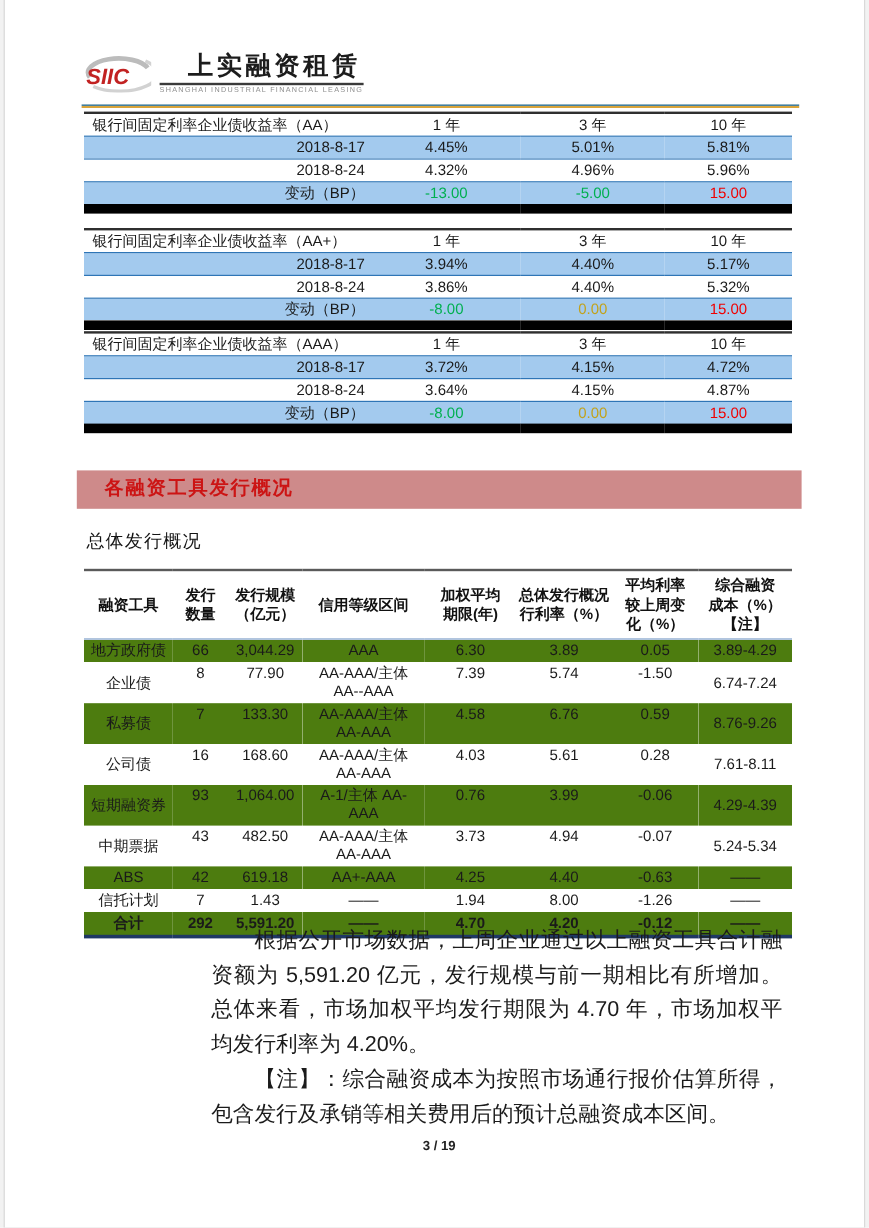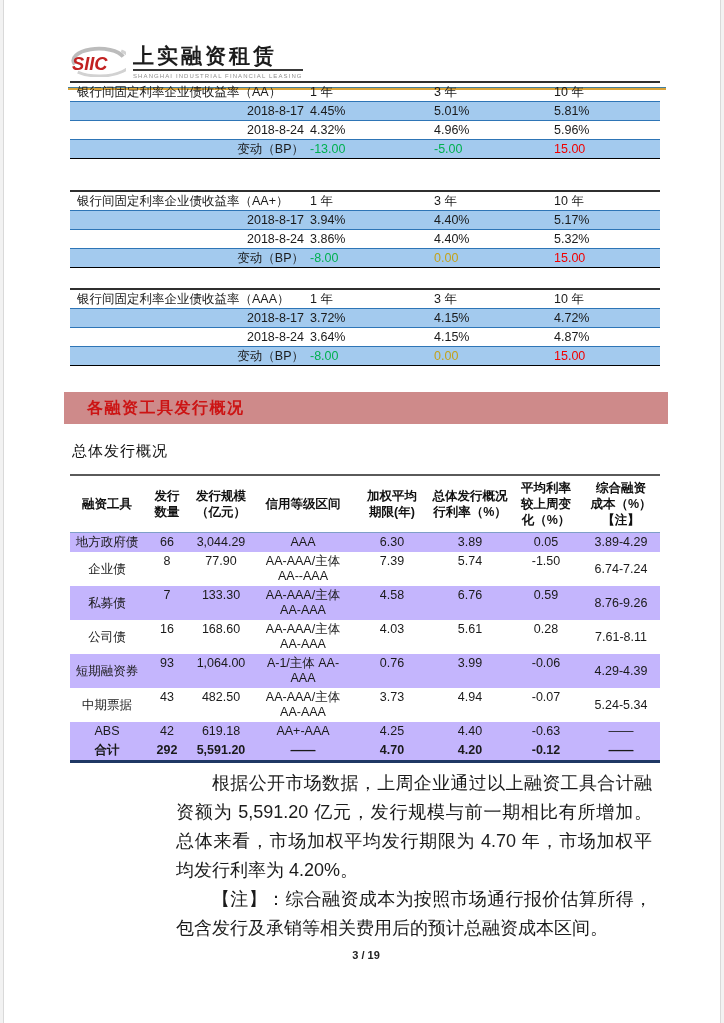--- a/index.html
+++ b/index.html
@@ -3,53 +3,53 @@
 <meta charset="utf-8">
 <style>
   html,body { margin:0; padding:0; background:#f2f2f2; }
   .page {
     position:relative; width:716px; height:1023px; margin:0 auto;
     background:#ffffff; outline:1px solid #d9d9d9; overflow:hidden;
     font-family:"Liberation Sans", sans-serif; color:#1a1a1a;
   }
   
   .logo { position:absolute; left:66px; top:44px; display:flex; align-items:flex-start; }
-  .logo-text { margin-left:7px; }
+  .logo-text { margin-left:7px;text-align:right; }
   .logo-cn { font-size:21px; font-weight:600; letter-spacing:3px; color:#1c1c1c;
              border-bottom:2px solid #3a3a3a; padding:0 2px 1px 0; line-height:24px; }
   .logo-en { font-size:6px; color:#8d8d8d; letter-spacing:1.1px; margin-top:2px; white-space:nowrap; }
   
   .hrule { position:absolute; left:64px; top:87px; width:598px; height:3px;
            background:linear-gradient(to bottom, #44809e 0 1px, #d9a43b 1px 100%); }
   
   .ytable { position:absolute; left:66px; width:590px; border-collapse:collapse;
             table-layout:fixed; font-size:12.5px; }
-  .ytable td { height:18px; padding:0; line-height:18px; 
+  .ytable td { height:18px; padding:0; line-height:18px; text-align:center;
                border-bottom:1px solid #2E75B6; overflow:hidden; }
   .ytable tr.yhead td { border-top:2px solid #2f2f2f; }
-  .ytable tr.ylast td { border-bottom:1px solid #000000; }
+  .ytable tr.ylast td { border-bottom:8px solid #000000; }
   .ytable tr.alt td { background:#A3CAEE; }
   .ytable td.ylabel { text-align:left; padding-left:7px; }
   .ytable td.ydate  { text-align:right; padding-right:6px; }
   .green  { color:#00B050; }
   .red    { color:#F00000; }
   .yellow { color:#C2A21B; }
   
   .banner { position:absolute; left:60px; top:392px; width:604px; height:32px;
             background:#CE8A8A; color:#CC1414; font-size:16px; font-weight:bold;
             line-height:32px; padding-left:23px; box-sizing:border-box; letter-spacing:1.5px; }
   .subtitle { position:absolute; left:68px; top:442px; font-size:15px; letter-spacing:1px; color:#141414; }
   
   .itable { position:absolute; left:66px; top:474px; width:590px; border-collapse:collapse;
             table-layout:fixed; font-size:12.5px; }
   .itable td { padding:2px 1px; text-align:center; line-height:15px; overflow:hidden; }
   .itable tr.ihead td { font-weight:bold; white-space:pre-line; line-height:16px;
             padding:4px 0; border-top:2px solid #5a5a5a; border-bottom:1.5px solid #7F9FC8;
             vertical-align:middle; color:#111; }
-  .itable tr.alt td { background:#c4b5fd; }
+  .itable tr.alt td { background:#4d7c0f; }
   .itable tr.ilast td { border-bottom:3px solid #1F3864;font-weight:bold; }
   .itable td.num { vertical-align:top; }
   .itable td.mid { vertical-align:middle; }
   .pre { white-space:pre-line; }
   
   .bodytext { position:absolute; left:172px; top:769px; width:476px;
               font-size:18px; line-height:29px; text-align:justify; color:#1b1b1b; }
   .bodytext p { margin:0; text-indent:2em; }
   
   .footer { position:absolute; left:0; top:949px; width:724px; text-align:center;
@@ -69,21 +69,21 @@
       </svg>
     </span>
     <span class="logo-text">
       <span class="logo-cn" style="display:block">上实融资租赁</span>
       <span class="logo-en" style="display:block">SHANGHAI INDUSTRIAL FINANCIAL LEASING</span>
     </span>
   </div>
 
   <div class="hrule"></div>
 
-  <table class="ytable" style="top:81px">
+  <table class="ytable" style="top:93px">
     <colgroup>
         <col style="width:240px">
         <col style="width:124px">
         <col style="width:120px">
         <col style="width:106px">
       </colgroup>
     <tbody>
         <tr class="yhead">
       <td class="ylabel">银行间固定利率企业债收益率（AA）</td>
       <td>1 年</td>
@@ -139,21 +139,21 @@
     </tr>
     <tr class="alt ylast">
       <td class="ydate">变动（BP）</td>
       <td class="green">-8.00</td>
       <td class="yellow">0.00</td>
       <td class="red">15.00</td>
     </tr>
   </tbody>
     </table>
 
-  <table class="ytable" style="top:288px">
+  <table class="ytable" style="top:276px">
     <colgroup>
         <col style="width:240px">
         <col style="width:124px">
         <col style="width:120px">
         <col style="width:106px">
       </colgroup>
     <tbody>
         <tr class="yhead">
       <td class="ylabel">银行间固定利率企业债收益率（AAA）</td>
       <td>1 年</td>
@@ -282,20 +282,30 @@
     <tr class="alt">
       <td class="mid">ABS</td>
       <td class="num">42</td>
       <td class="num">619.18</td>
       <td class="num pre">AA+-AAA</td>
       <td class="num">4.25</td>
       <td class="num">4.40</td>
       <td class="num">-0.63</td>
       <td class="mid">——</td>
     </tr>
+    <tr>
+      <td class="mid">信托计划</td>
+      <td class="num">7</td>
+      <td class="num">1.43</td>
+      <td class="num pre">——</td>
+      <td class="num">1.94</td>
+      <td class="num">8.00</td>
+      <td class="num">-1.26</td>
+      <td class="mid">——</td>
+    </tr>
     <tr class="alt ilast">
       <td class="mid">合计</td>
       <td class="num">292</td>
       <td class="num">5,591.20</td>
       <td class="num pre">——</td>
       <td class="num">4.70</td>
       <td class="num">4.20</td>
       <td class="num">-0.12</td>
       <td class="mid">——</td>
     </tr>

